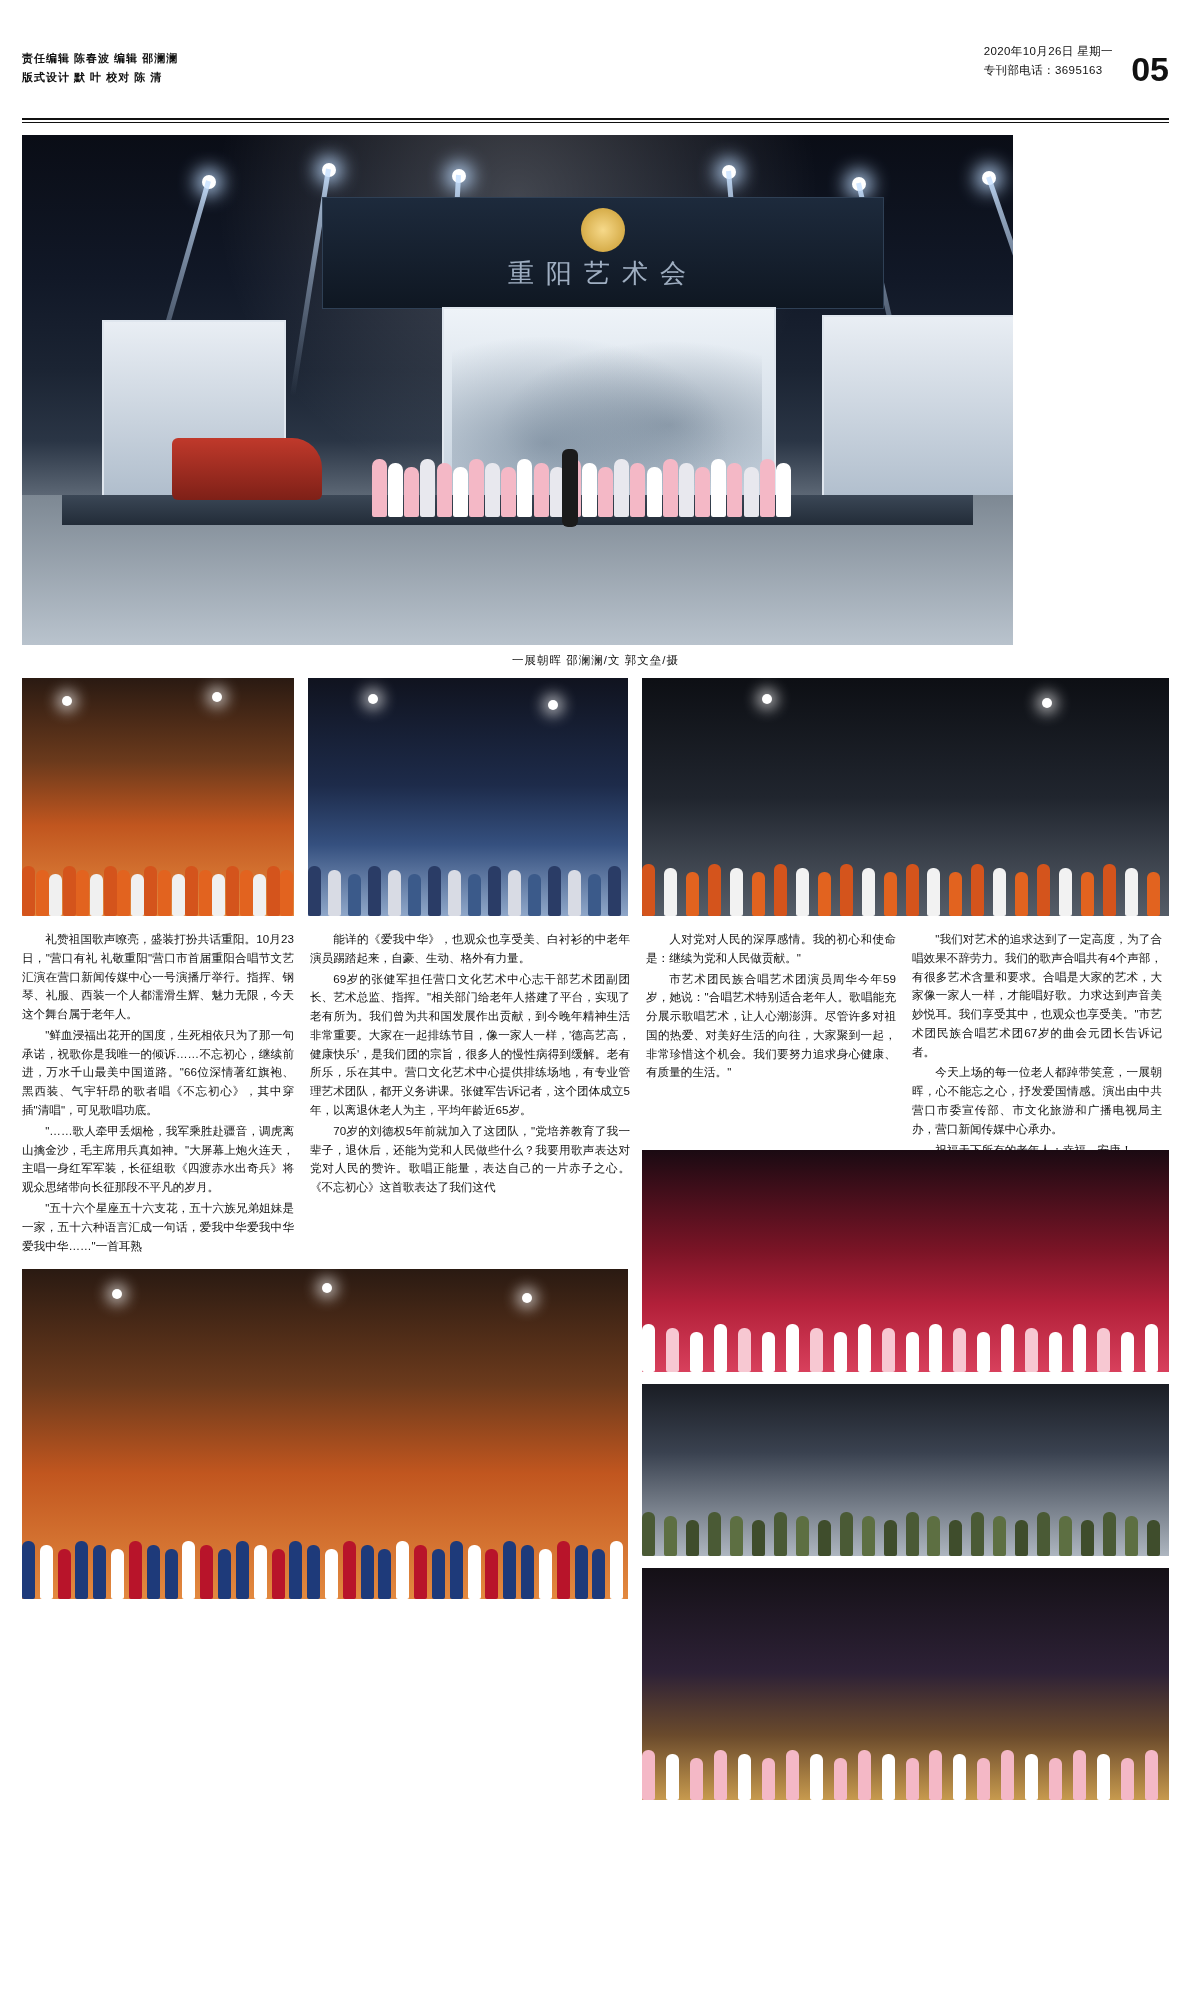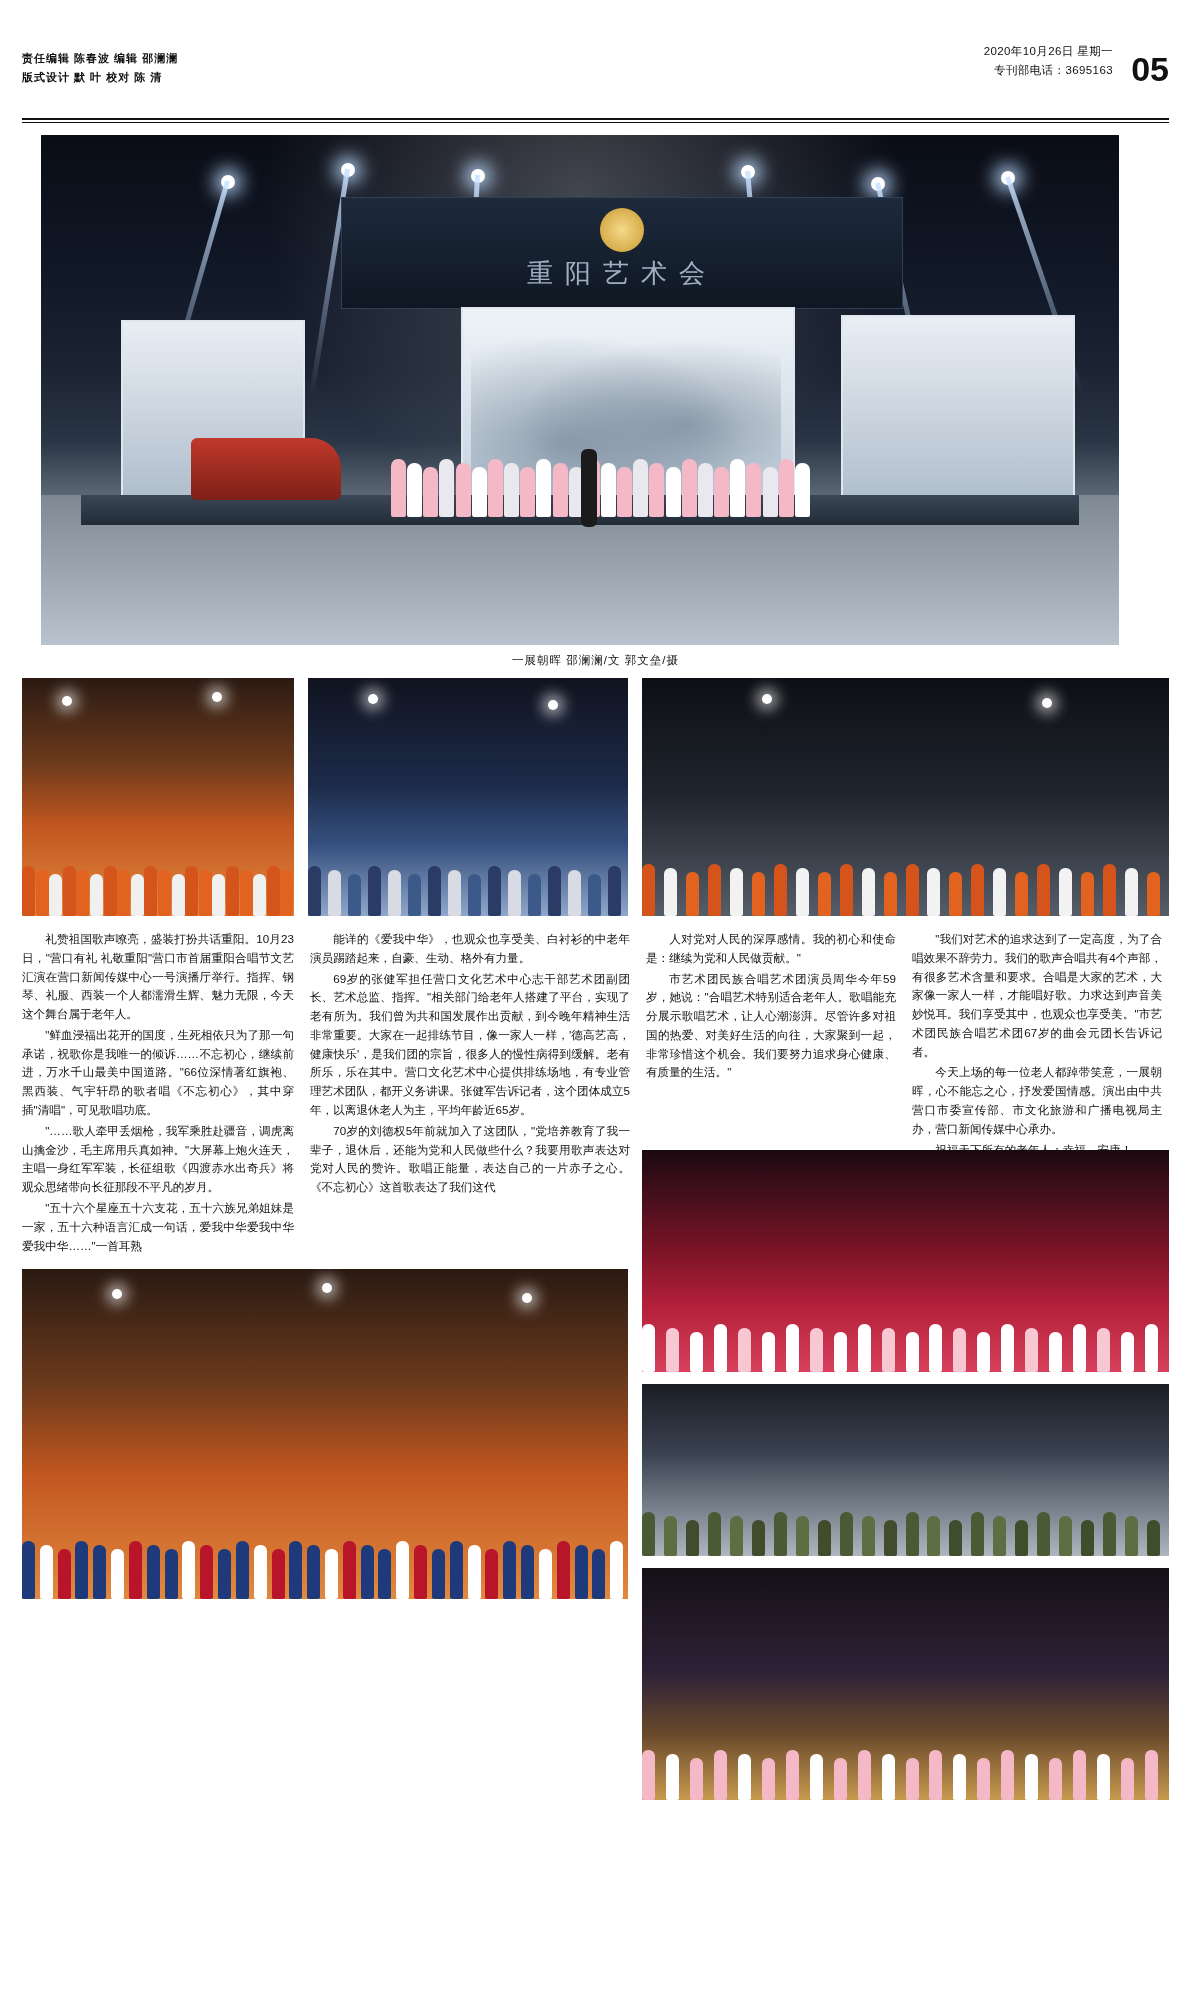--- a/index.html
+++ b/index.html
@@ -7,30 +7,30 @@
   .page{width:1191px;height:2014px;position:relative;background:#fff;box-sizing:border-box;padding:0 22px;}
 
   
   .masthead{position:relative;height:112px;}
   .mast-center{position:absolute;left:0;right:0;top:18px;text-align:center;}
   .mast-row{display:flex;align-items:center;justify-content:center;gap:10px;}
   .mast-pinyin{font-family:"Liberation Serif","DejaVu Serif",serif;font-size:12px;font-weight:bold;letter-spacing:.5px;color:#111;}
   .mast-logo{background:#c8181c;color:#fff;font-size:15px;font-weight:bold;padding:3px 10px 4px 10px;letter-spacing:2px;border-radius:1px;line-height:1.1;}
   .mast-title{font-size:38px;font-weight:bold;letter-spacing:16px;margin-top:6px;color:#111;font-family:"DejaVu Sans",sans-serif;}
   .mast-left{position:absolute;left:0;top:49px;font-size:11px;line-height:1.75;color:#111;letter-spacing:1px;font-weight:bold;}
-  .mast-right{position:absolute;right:0;top:44px;text-align:right;}
+  .mast-right{position:absolute;right:0;top:44px;}
   .mast-right .dateline{font-size:11.5px;letter-spacing:.4px;color:#111;}
   .mast-right .phone{font-size:11.5px;letter-spacing:.4px;color:#111;margin-top:4px;}
   .mast-right .pageno{position:absolute;right:0;top:6px;font-size:34px;font-weight:bold;color:#111;}
   .mast-right .rightwrap{position:relative;padding-right:56px;}
   .rule{height:2px;background:#111;margin-top:6px;}
   .rule-thin{height:1px;background:#111;margin-top:2px;}
 
   
-  .hero{position:relative;width:1078px;height:510px;margin-top:12px;overflow:hidden;background:#fdba74;margin-left:19px;}
+  .hero{position:relative;width:991px;height:510px;margin-top:12px;overflow:hidden;background:#fdba74;}
   .hero .stage-bg{position:absolute;inset:0;background:
      radial-gradient(circle at 50% 12%, rgba(255,255,255,.22), rgba(0,0,0,0) 45%),
      linear-gradient(180deg,#0a0d16 0%,#111827 28%,#1b2433 46%,#2a3545 60%,#6c7784 74%,#8d98a4 100%);}
   .hero .screen{position:absolute;left:300px;top:62px;width:560px;height:110px;background:linear-gradient(180deg,#1d2a3c,#0f1722);border:1px solid #2f4055;}
   .hero .screen .emblem{position:absolute;left:50%;top:10px;transform:translateX(-50%);width:44px;height:44px;border-radius:50%;background:radial-gradient(circle,#f6d98a,#c99a2e);}
   .hero .screen .screen-text{position:absolute;left:0;right:0;top:58px;text-align:center;color:#cfe0f5;font-size:26px;letter-spacing:12px;opacity:.75;}
   .hero .panel{position:absolute;background:linear-gradient(180deg,#e9eef4,#aebccb);border:2px solid #dfe6ee;}
   .hero .p1{left:80px;top:185px;width:180px;height:180px;}
   .hero .p2{left:420px;top:172px;width:330px;height:200px;background:linear-gradient(180deg,#eef3f8,#c3d0dd);}
   .hero .p3{left:800px;top:180px;width:230px;height:190px;}

